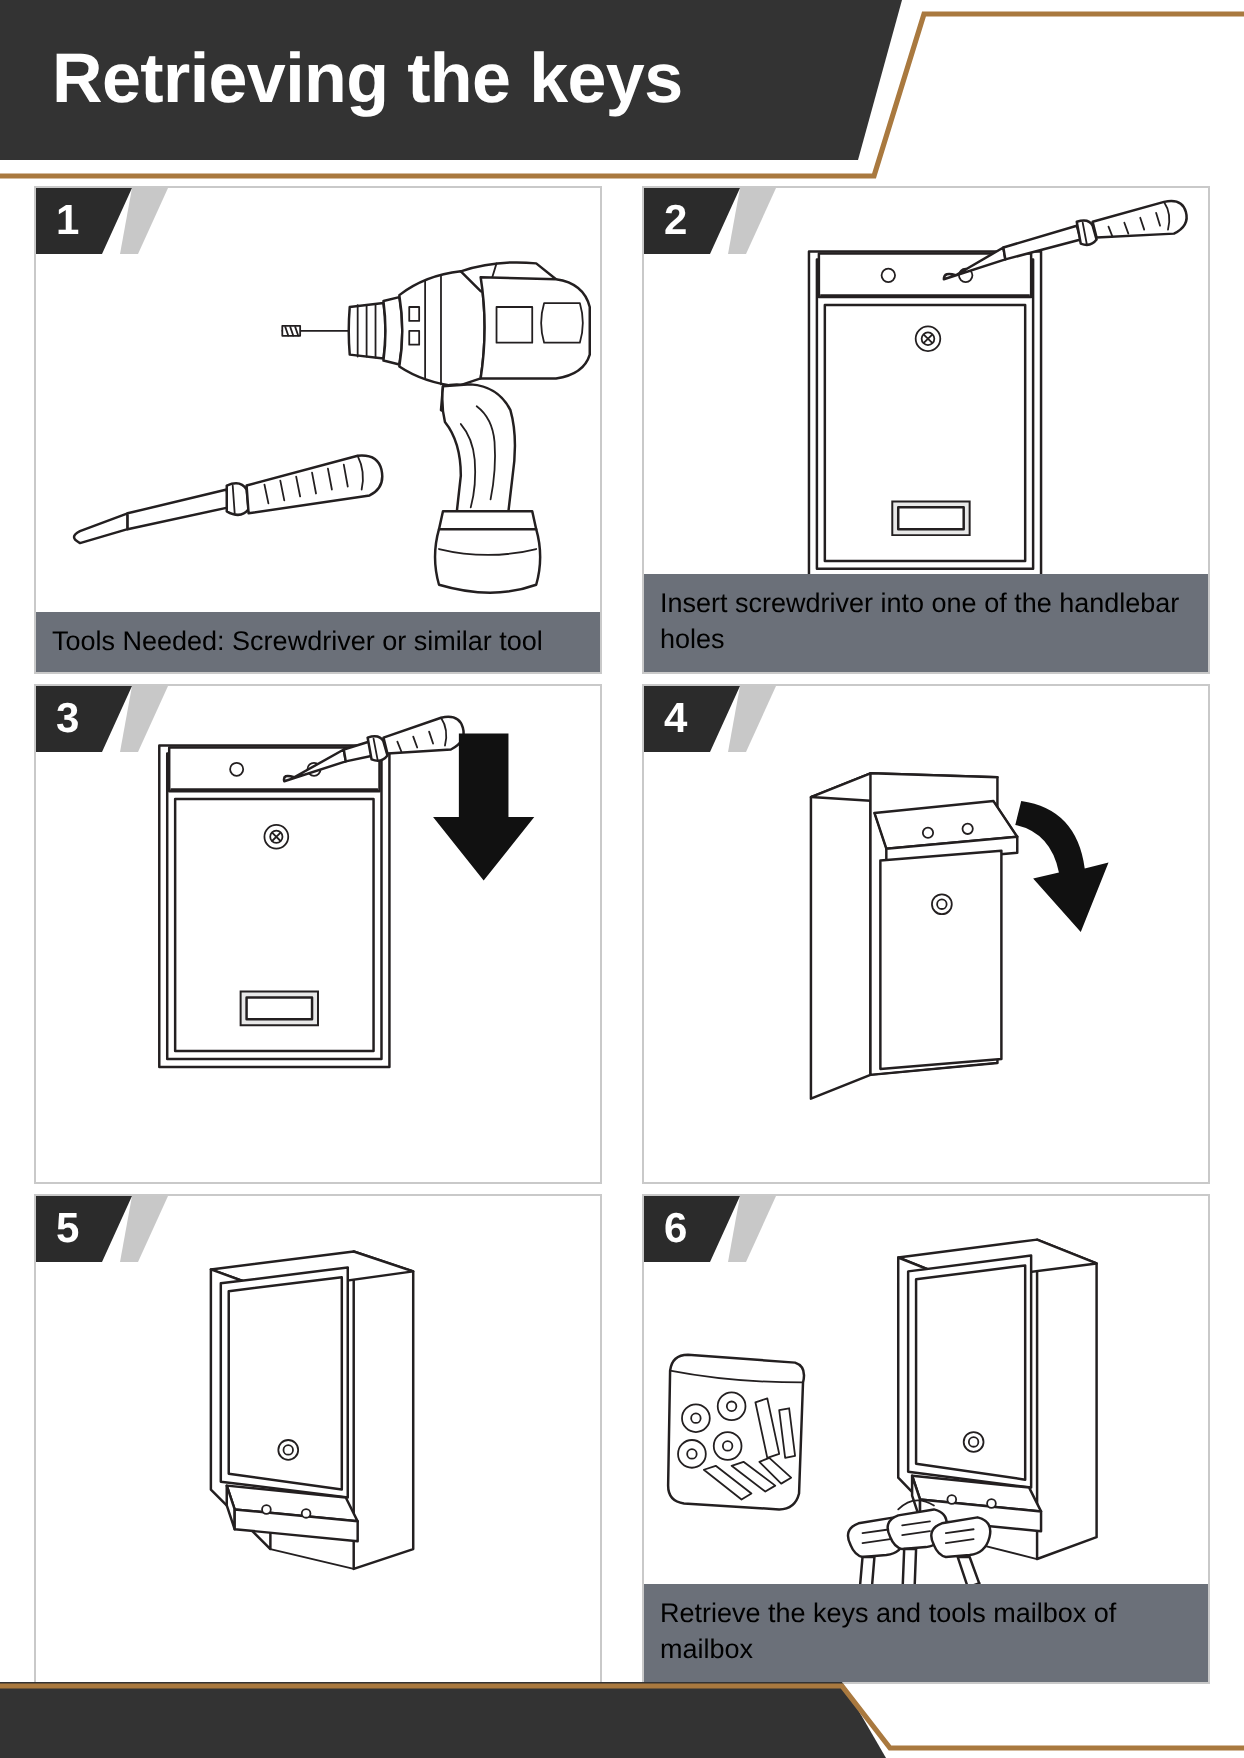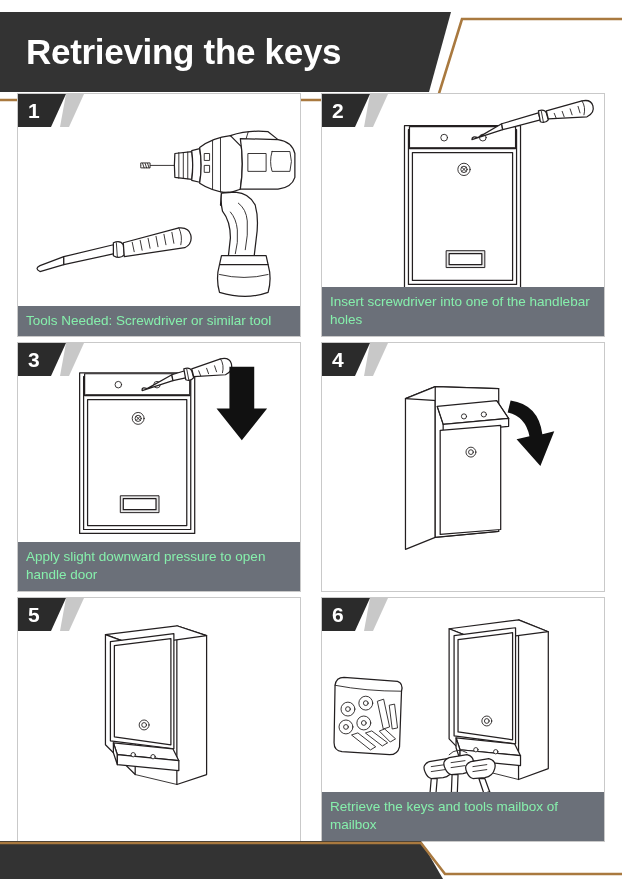--- a/index.html
+++ b/index.html
@@ -6,21 +6,21 @@
   body{
     width:622px;height:879px;
     background:#ffffff;
     font-family:"Liberation Sans", sans-serif;
     overflow:hidden;
     position:relative;
   }
 
   
   .header{
-    position:absolute;left:0;top:12px;width:622px;height:90px;border-radius:23px;
+    position:absolute;left:0;top:0;width:622px;height:90px;border-radius:23px;
   }
   .header-band{
     position:absolute;left:0;top:0;width:622px;height:80px;
     background:#333333;
     clip-path:polygon(0 0, 451px 0, 429px 80px, 0 80px);
   }
   .header-gold{
     position:absolute;left:0;top:0;width:622px;height:90px;
   }
   .header-title{
@@ -80,21 +80,21 @@
   .badge-num{
     position:absolute;left:10px;top:3px;
     color:#ffffff;font-size:21px;font-weight:bold;
     line-height:27px;
   }
 
   
   .caption{
     position:absolute;left:0;bottom:0;width:100%;
     background:#6b7079;
-    color:#86efac;
+    color:#000000;
     font-size:13.5px;
     line-height:17.5px;
     padding:6px 8px 7px 8px;
     box-sizing:border-box;
     z-index:3;
   }
   .caption.two-line{padding-bottom:8px;}
   .ln-thin{fill:none;stroke:#231f20;stroke-width:0.9;
       stroke-linejoin:round;stroke-linecap:round;}
   .fill-w{fill:#ffffff;stroke:#231f20;stroke-width:1.25;
@@ -257,21 +257,20 @@
         <g>
           <path class="fill-k" d="M213 24 L238 24 L238 66 L251 66 L225.5 98 L200 66 L213 66 Z"></path>
         </g>
       </svg>
     </div>
     <div class="badge">
       <div class="badge-dark"></div>
       <div class="badge-gray"></div>
       <div class="badge-num">3</div>
     </div>
-    <div class="caption two-line">Apply slight downward pressure to open handle door</div>
   </div>
 
   <div class="panel no-caption">
     <div class="panel-art">
       <svg viewBox="0 0 284 250" preserveAspectRatio="xMidYMid meet">
         <g>
 
           <path class="fill-w" d="M84 56 L114 44 L114 196 L84 208 Z"></path>
 
           <path class="fill-w" d="M84 56 L114 44 L178 46 L148 60 Z"></path>

